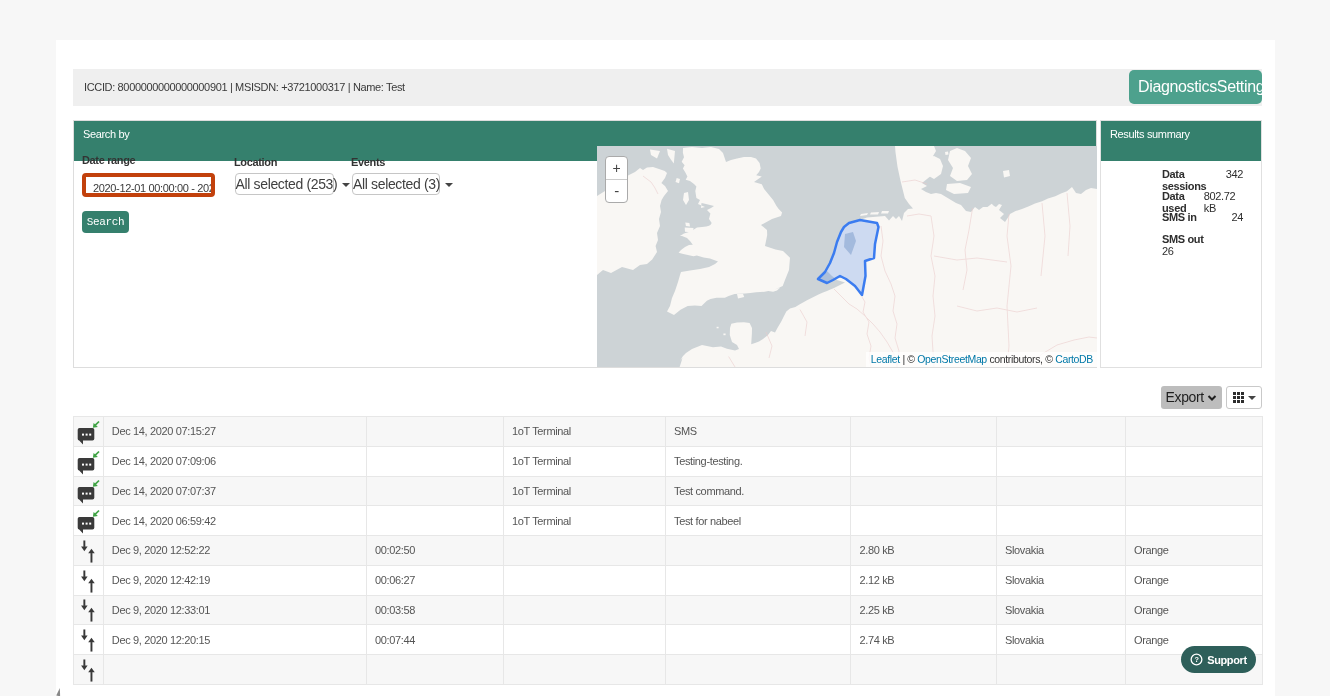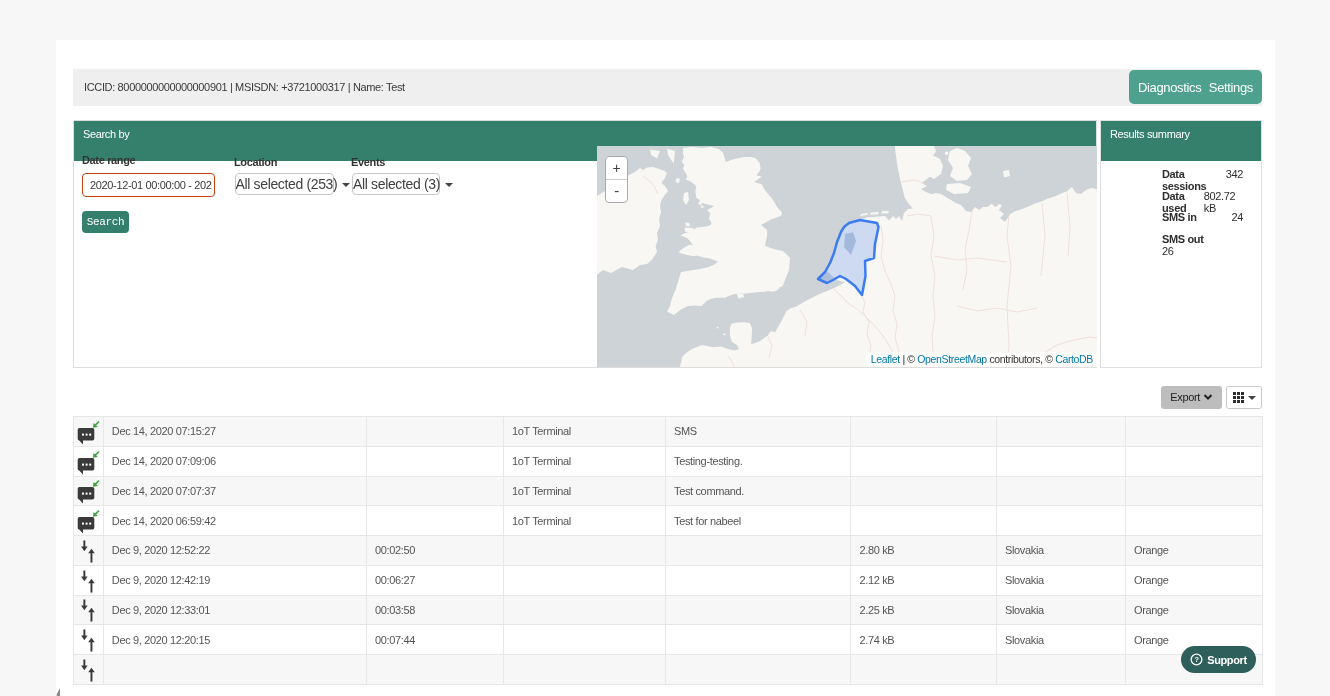--- a/index.html
+++ b/index.html
@@ -1,31 +1,31 @@
 <!DOCTYPE html>
 <html><head>
 <meta charset="utf-8">
 <style>
   * { margin:0; padding:0; box-sizing:border-box; }
   html,body { width:1330px; height:696px; background:#f7f7f7; font-family:"Liberation Sans",sans-serif; position:relative; overflow:hidden; letter-spacing:-0.35px; }
   .abs { position:absolute; }
   .page { position:absolute; left:56px; top:40px; width:1219px; height:656px; background:#fff; }
   .iccid { left:73px; top:69px; width:1189px; height:37px; background:#efefef; font-size:11px; color:#3a3a3a; line-height:37px; padding-left:11px; }
-  .topbtns { left:1129px; top:70px; width:133px; height:34px; background:#4da18d; border-radius:5px; color:#fff; font-size:13px; display:flex; align-items:center; justify-content:space-between; padding:0 9px; }
+  .topbtns { left:1129px; top:70px; width:133px; height:34px; background:#4da18d; border-radius:5px; color:#fff; font-size:16px; display:flex; align-items:center; justify-content:space-between; padding:0 9px; }
   .panel-hd { background:#35806d; color:#fff; font-size:11px; height:40px; line-height:26px; padding-left:9px; }
   .search-panel { left:73px; top:120px; width:1024px; height:248px; background:#fff; border:1px solid #ddd; }
   .results-panel { left:1100px; top:120px; width:162px; height:248px; background:#fff; border:1px solid #e0e0e0; }
   .lbl { position:absolute; font-weight:bold; font-size:11px; color:#333; }
-  .inp { position:absolute; height:23.5px; border:1px solid #c2410c; border-radius:4px; background:#fff; font-size:11px; color:#3a3a3a; line-height:22px; padding-left:7px; overflow:hidden; white-space:nowrap; }
+  .inp { position:absolute; height:23.5px; border:4px solid #c2410c; border-radius:4px; background:#fff; font-size:11px; color:#3a3a3a; line-height:22px; padding-left:7px; overflow:hidden; white-space:nowrap; }
   .dd { position:absolute; height:21.5px; border:1px solid #c6c6c6; border-radius:4px; background:#fff; font-size:14px; white-space:nowrap; color:#3f3f3f; line-height:20px; text-align:center; }
   .caret { display:inline-block; width:0; height:0; border-left:4px solid transparent; border-right:4px solid transparent; border-top:4px solid #444; vertical-align:middle; margin-left:5px; margin-bottom:1px; }
   .btn-search { position:absolute; left:8px; top:90px; width:47px; height:22px; background:#35806d; border-radius:4px; color:#fff; font-size:11px; text-align:center; line-height:22px;font-family:Liberation Mono, monospace; }
   .rs-row { position:absolute; left:17px; right:18px; font-size:11px; color:#2e2e2e; display:flex; justify-content:space-between;padding-left:44px; }
   .rs-row b { font-weight:bold; }
-  .export-btn { left:1161px; top:386px; width:61px; height:22.5px; background:#bdbdbd; border-radius:3px; font-size:11px; color:#1f1f1f; text-align:center; line-height:22.5px; }
+  .export-btn { left:1161px; top:386px; width:61px; height:22.5px; background:#bdbdbd; border-radius:3px; font-size:14px; color:#1f1f1f; text-align:center; line-height:22.5px; }
   .cols-btn { left:1226px; top:386px; width:36px; height:23px; background:#fff; border:1px solid #c9c9c9; border-radius:3px; display:flex; align-items:center; justify-content:center; gap:4px; }
   table.grid { position:absolute; left:72.5px; top:416px; width:1190px; border-collapse:collapse; table-layout:fixed; }
   table.grid th, table.grid td { border:1px solid #e7e7e7; font-size:11px; color:#555; padding:0 0 0 8px; text-align:left; overflow:hidden; white-space:nowrap; }
   table.grid th { height:29px; font-size:11px; color:#2d2d2d; }
   table.grid td { height:29.75px; }
   tr.odd td { background:#f7f7f7; }
   .sort { display:inline-block; width:0; height:0; border-left:3.5px solid transparent; border-right:3.5px solid transparent; border-top:4.5px solid #2d2d2d; vertical-align:middle; margin-left:5px; margin-bottom:2px; }
   .support { left:1181px; top:646px; width:75px; height:27px; background:#2e5f5a; border-radius:14px; color:#fff; display:flex; align-items:center; justify-content:center; gap:4px; font-size:11px; font-weight:bold; }
   .icon-cell { padding:0 !important; text-align:center !important; }
 </style>

